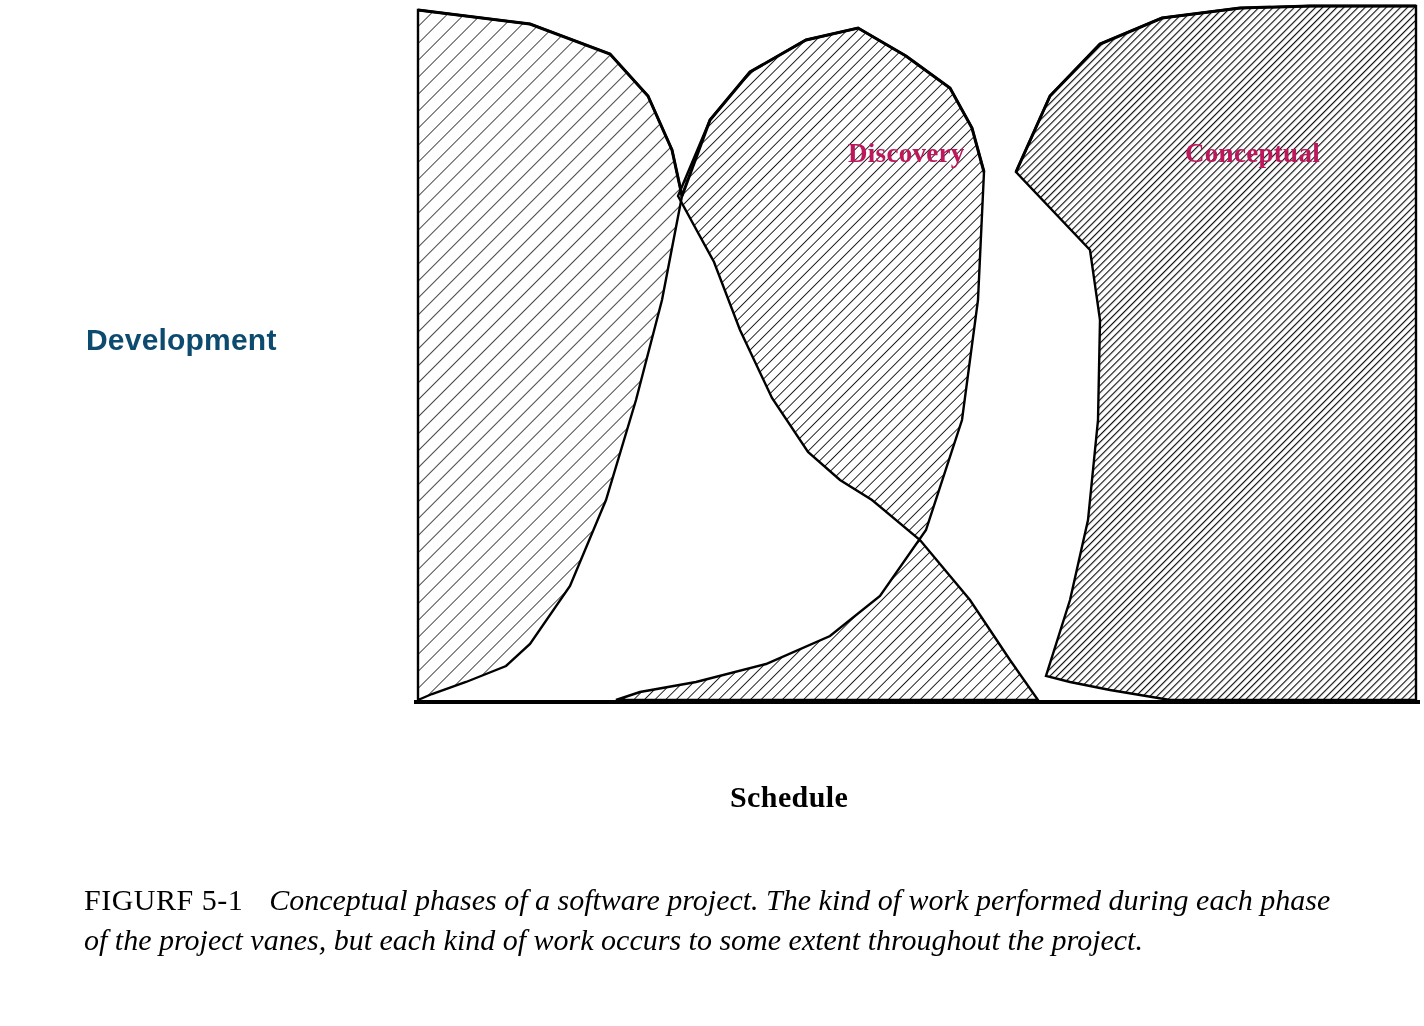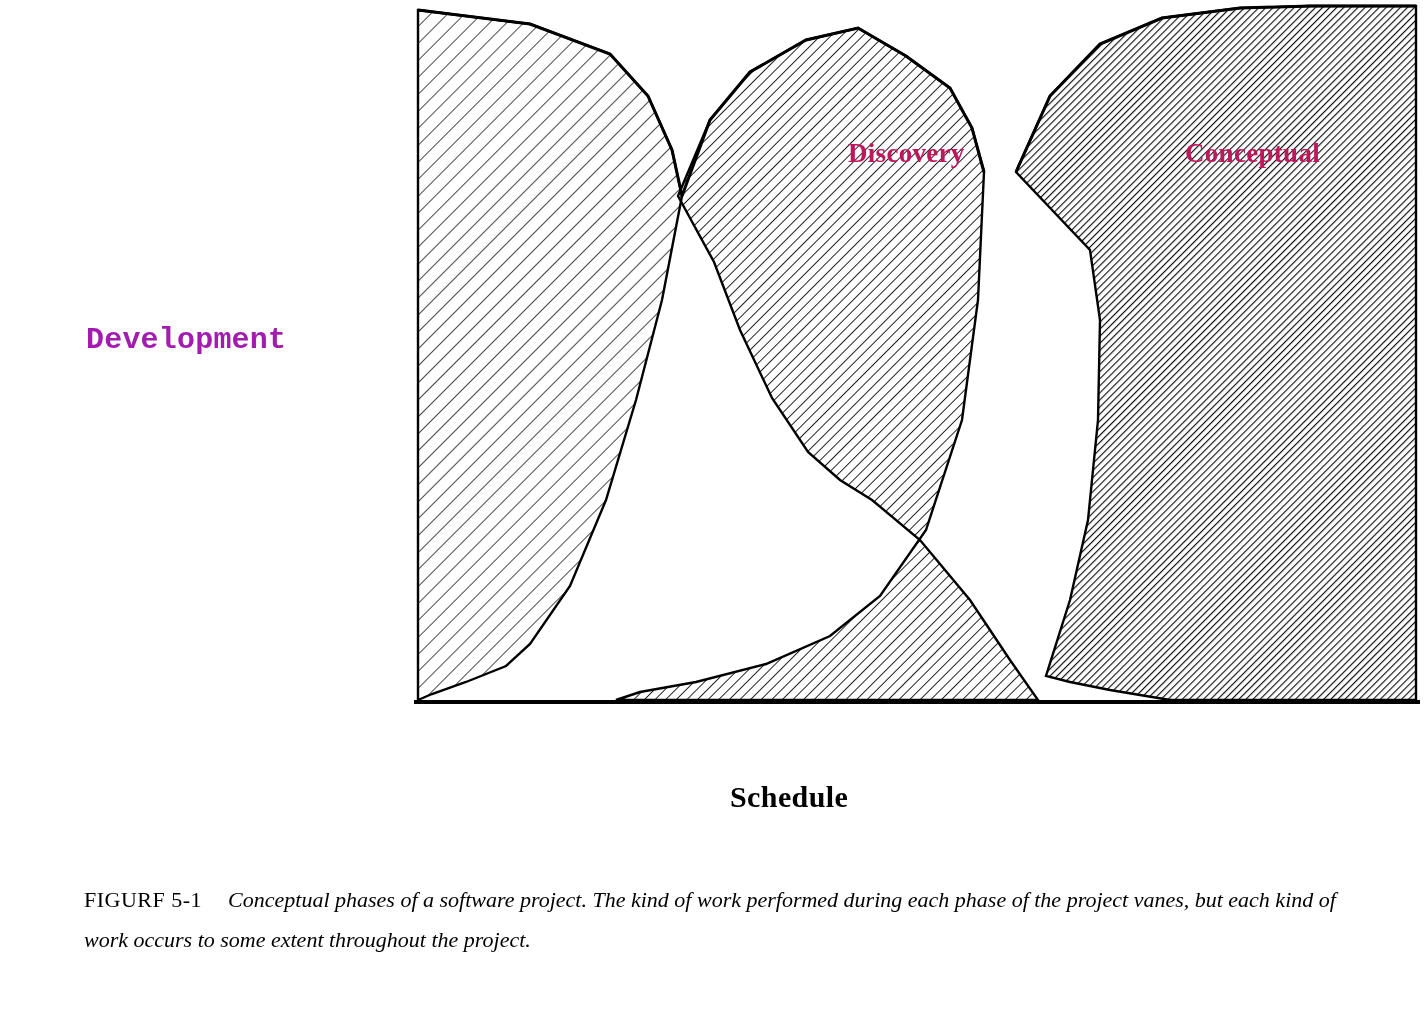--- a/index.html
+++ b/index.html
@@ -23,26 +23,26 @@
     width: 1424px;
     height: 1026px;
   }
 
   
   #y-axis-label {
     position: absolute;
     left: 86px;
     top: 322px;
     width: 280px;
-    font-family: Liberation Mono, monospace;
+    font-family: Liberation Sans, sans-serif;
     font-weight: bold;
     font-size: 30px;
     line-height: 36px;
     letter-spacing: 0.2px;
-    color: #a21caf;
+    color: #0c4a6e;
   }
   #y-axis-label .ln { display: block; }
 
   
   #x-axis-label {
     position: absolute;
     left: 730px;
     top: 780px;
     font-family: "Liberation Serif", serif;
     font-weight: bold;
@@ -77,21 +77,21 @@
   #label-discovery { left: 438px; top: 138px; }
   #label-invention { left: 775px; top: 138px; }
 
   
   #caption {
     position: absolute;
     left: 84px;
     top: 880px;
     width: 1276px;
     font-family: "Liberation Serif", serif;
-    font-size: 22px;
+    font-size: 30px;
     line-height: 40px;
   }
   #caption .cap-head {
     font-style: normal;
     font-weight: normal;
     letter-spacing: 0.5px;
   }
   #caption .cap-body {
     font-style: italic;
   }

